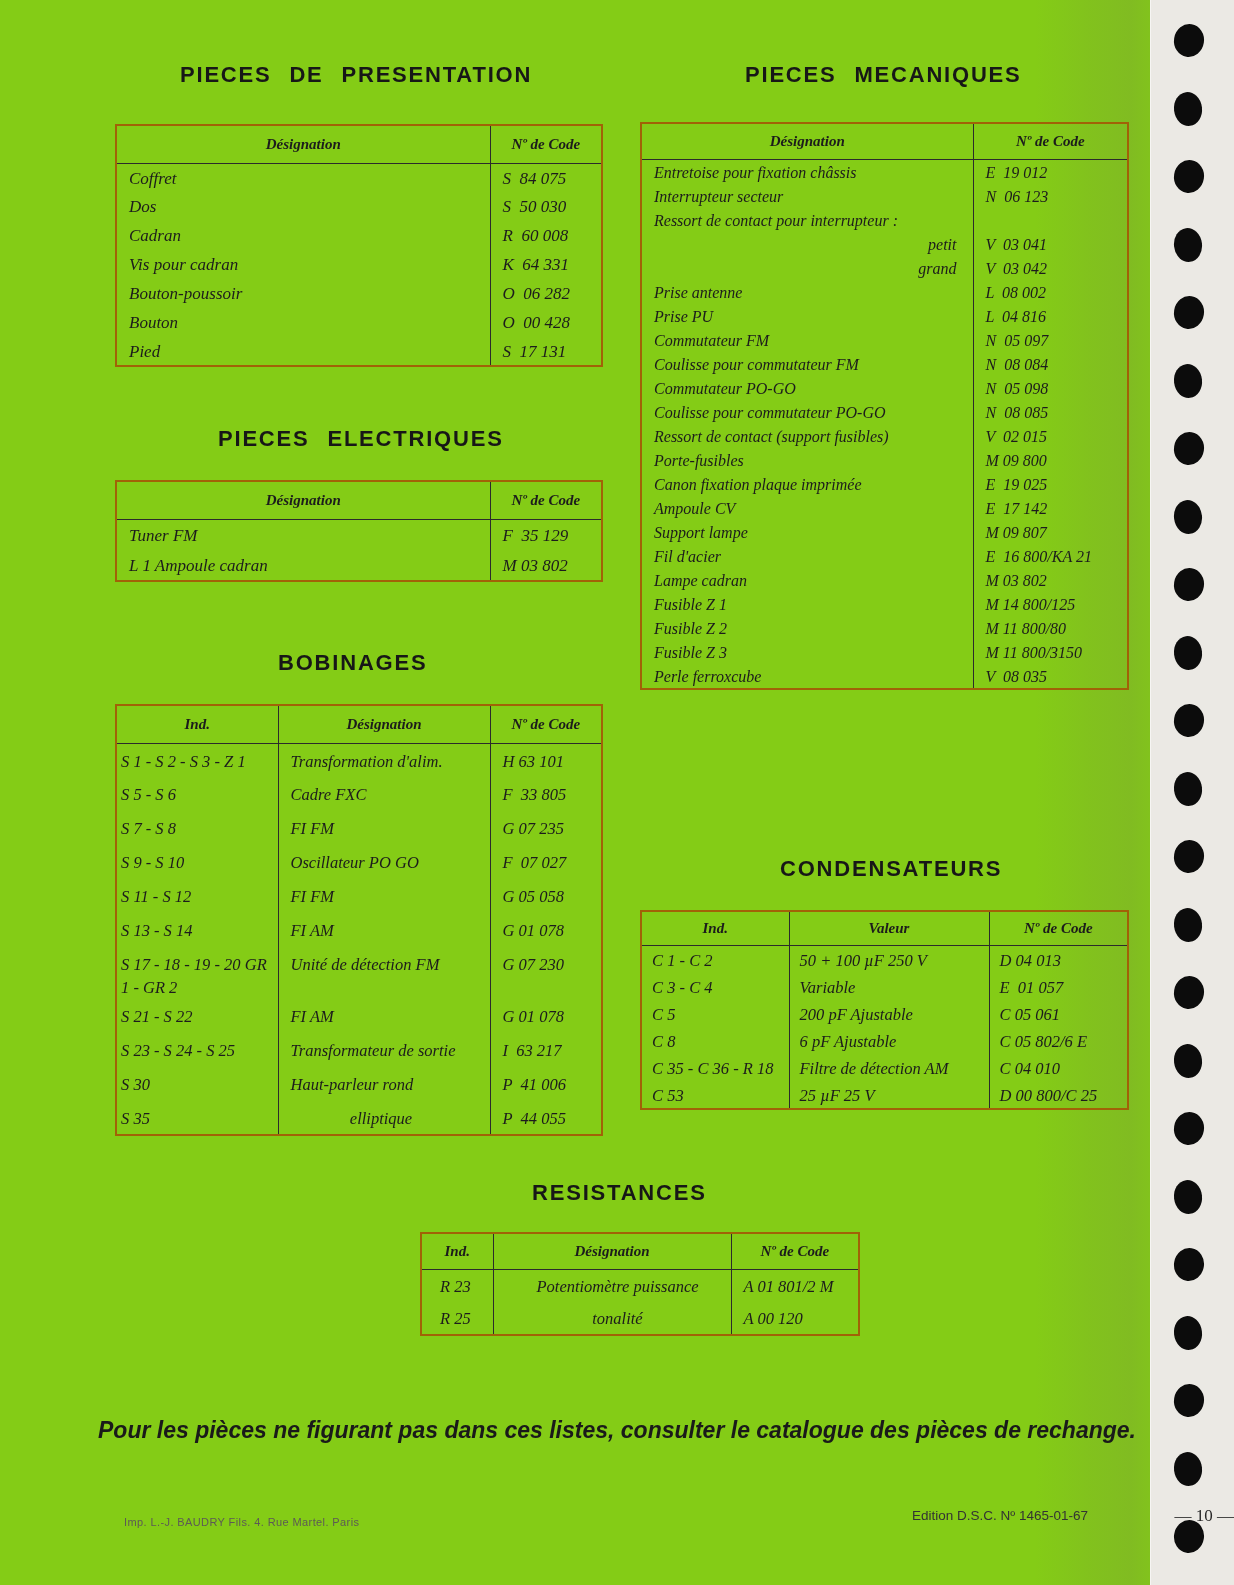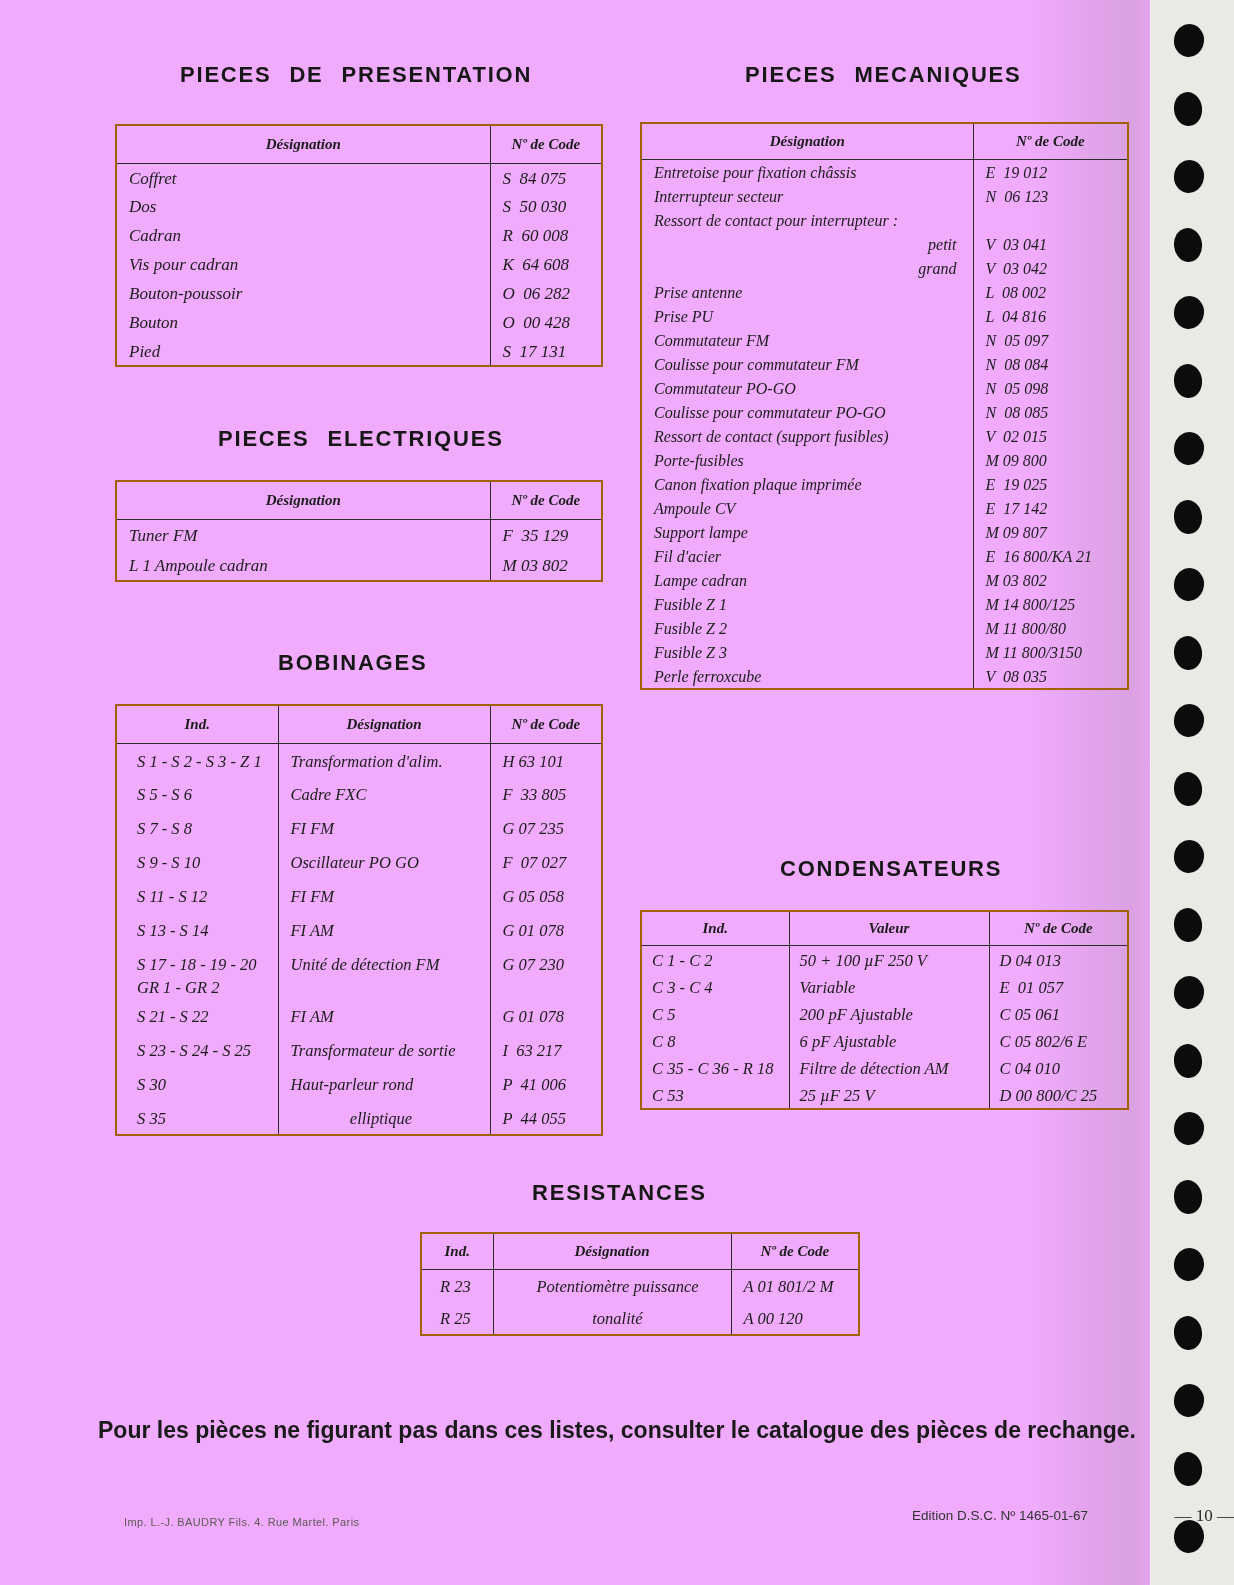--- a/index.html
+++ b/index.html
@@ -1,21 +1,21 @@
 <!DOCTYPE html>
 <html><head>
 <meta charset="utf-8">
 <style>
   * { box-sizing: border-box; }
   html, body { margin: 0; padding: 0; background: #cfcdc8; }
   .page {
     position: relative;
     width: 1234px;
     height: 1585px;
-    background: #f0abfc;
+    background: #84cc16;
     font-family: "Liberation Serif", serif;
     color: #1c1c1c;
     overflow: hidden;
   }
   
   .scan-shade {
     position: absolute; top: 0; left: 1035px; width: 120px; height: 100%;
     background: linear-gradient(to right, rgba(110,104,92,0) 0%, rgba(110,104,92,0.10) 45%, rgba(110,104,92,0.16) 80%, rgba(110,104,92,0.08) 100%);
     pointer-events: none;
   }
@@ -71,42 +71,42 @@
   .presentation th { height: 38px; }
   .presentation td { height: 29px; line-height: 26px; }
 
   .electriques { left: 115px; top: 480px; width: 486px; }
   .electriques th { height: 38px; }
   .electriques td { height: 31px; line-height: 28px; }
 
   .bobinages { left: 115px; top: 704px; width: 486px; }
   .bobinages th { height: 38px; }
   .bobinages td { height: 34px; line-height: 23px; padding-top: 6px; font-size: 16.5px; }
-  .bobinages td.col-ind { padding-left: 20px; }
+  .bobinages td.col-ind { padding-left: 4px; }
   .bobinages tr.v-center td.col-designation { text-align: center; padding-left: 0; }
 
   .mecaniques { left: 640px; top: 122px; width: 487px; }
   .mecaniques th { height: 36px; }
   .mecaniques td { height: 24px; line-height: 23px; font-size: 16px; padding-top: 1px; }
   .mecaniques tr.v-sub td.col-designation { text-align: right; padding-right: 16px; }
 
   .condensateurs { left: 640px; top: 910px; width: 487px; }
   .condensateurs th { height: 34px; }
   .condensateurs td { height: 27px; line-height: 25px; font-size: 16.5px; padding-left: 10px; }
 
   .resistances { left: 420px; top: 1232px; width: 438px; }
   .resistances th { height: 36px; }
   .resistances td { height: 33px; line-height: 30px; font-size: 16.5px; }
   .resistances td.col-ind { text-align: left; padding-left: 18px; }
   .resistances td.col-designation { text-align: center; padding-left: 17px; }
 
   .note {
     position: absolute; left: 90px; top: 1412px; width: 1054px;
     font-family: "Liberation Sans", sans-serif;
-    font-weight: 700; 
+    font-weight: 700; font-style: italic;
     font-size: 23px; line-height: 36px;
     text-align: center; color: #1a1a1a;
   }
   .imprint {
     position: absolute; left: 124px; top: 1516px;
     font-family: "Liberation Sans", sans-serif;
     font-size: 11px; color: #5d5a55; letter-spacing: 0.4px;
   }
   .page-number {
     position: absolute; left: 0; top: 1506px; width: 1234px;
@@ -171,21 +171,21 @@
         <tr>
           <td class="col-designation">Dos</td>
           <td class="col-code">S  50 030</td>
         </tr>
         <tr>
           <td class="col-designation">Cadran</td>
           <td class="col-code">R  60 008</td>
         </tr>
         <tr>
           <td class="col-designation">Vis pour cadran</td>
-          <td class="col-code">K  64 608</td>
+          <td class="col-code">K  64 331</td>
         </tr>
         <tr>
           <td class="col-designation">Bouton-poussoir</td>
           <td class="col-code">O  06 282</td>
         </tr>
         <tr>
           <td class="col-designation">Bouton</td>
           <td class="col-code">O  00 428</td>
         </tr>
         <tr>

